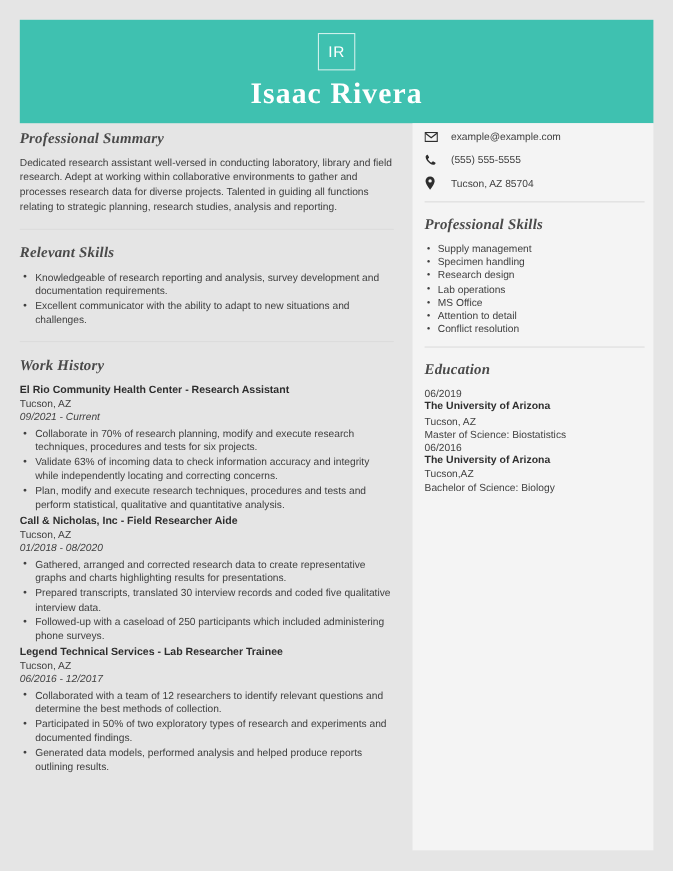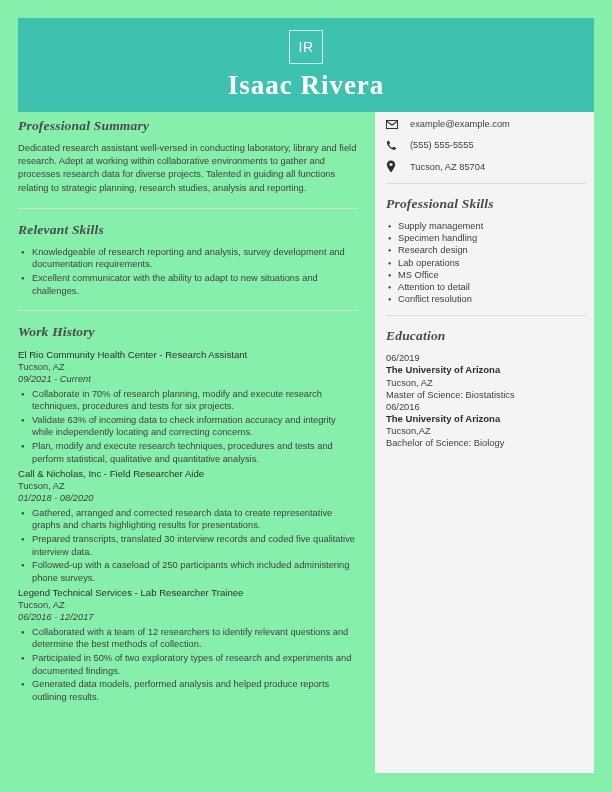--- a/index.html
+++ b/index.html
@@ -13,21 +13,21 @@
     height: 792px;
     font-family: "Liberation Sans", sans-serif;
     color: #3f3f3f;
     position: relative;
     overflow: hidden;
   }
   .page {
     position: relative;
     width: 612px;
     height: 792px;
-    background: #86efac;
+    background: #e5e5e5;
   }
 
   
   .header {
     position: absolute;
     left: 18px;
     top: 18px;
     width: 576px;
     height: 94px;
     background: #3fc1b0;
@@ -132,21 +132,21 @@
     top: 0px;
     font-size: 6px;
     line-height: 13px;
     color: #3f3f3f;
   }
 
   
   .job { margin-bottom: 2px; }
   .job-title {
     font-size: 9.6px;
-    font-weight: normal;
+    font-weight: bold;
     color: #2e2e2e;
     line-height: 13px;
     margin: 0;
   }
   .job-loc {
     font-size: 9.3px;
     color: #3f3f3f;
     line-height: 12px;
     margin: 0;
   }

